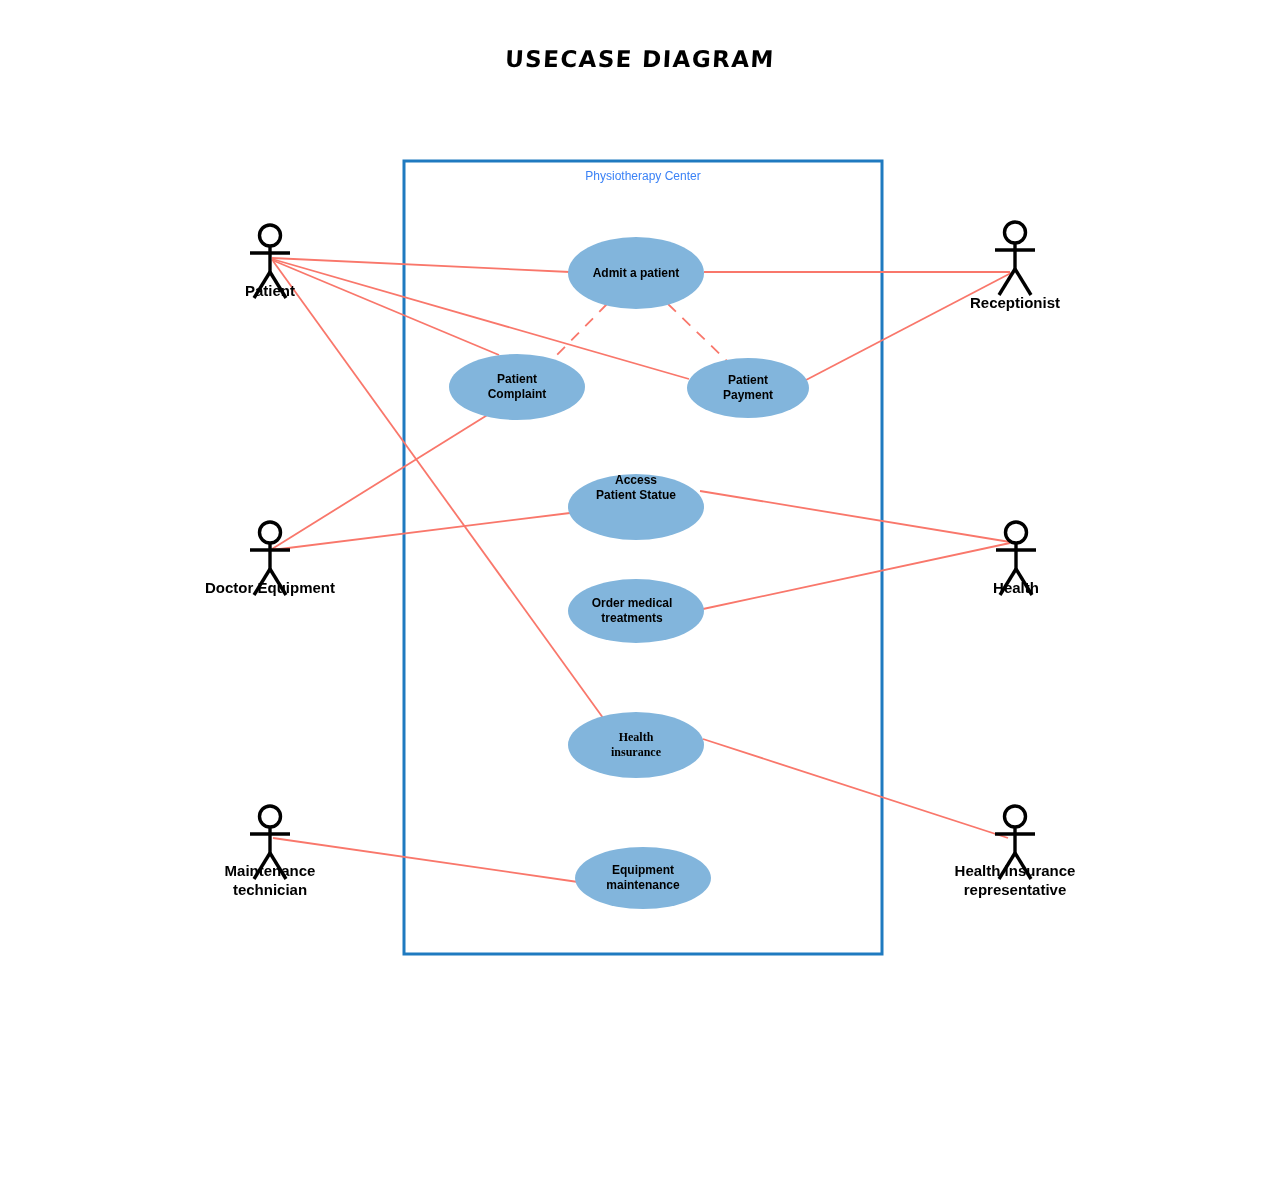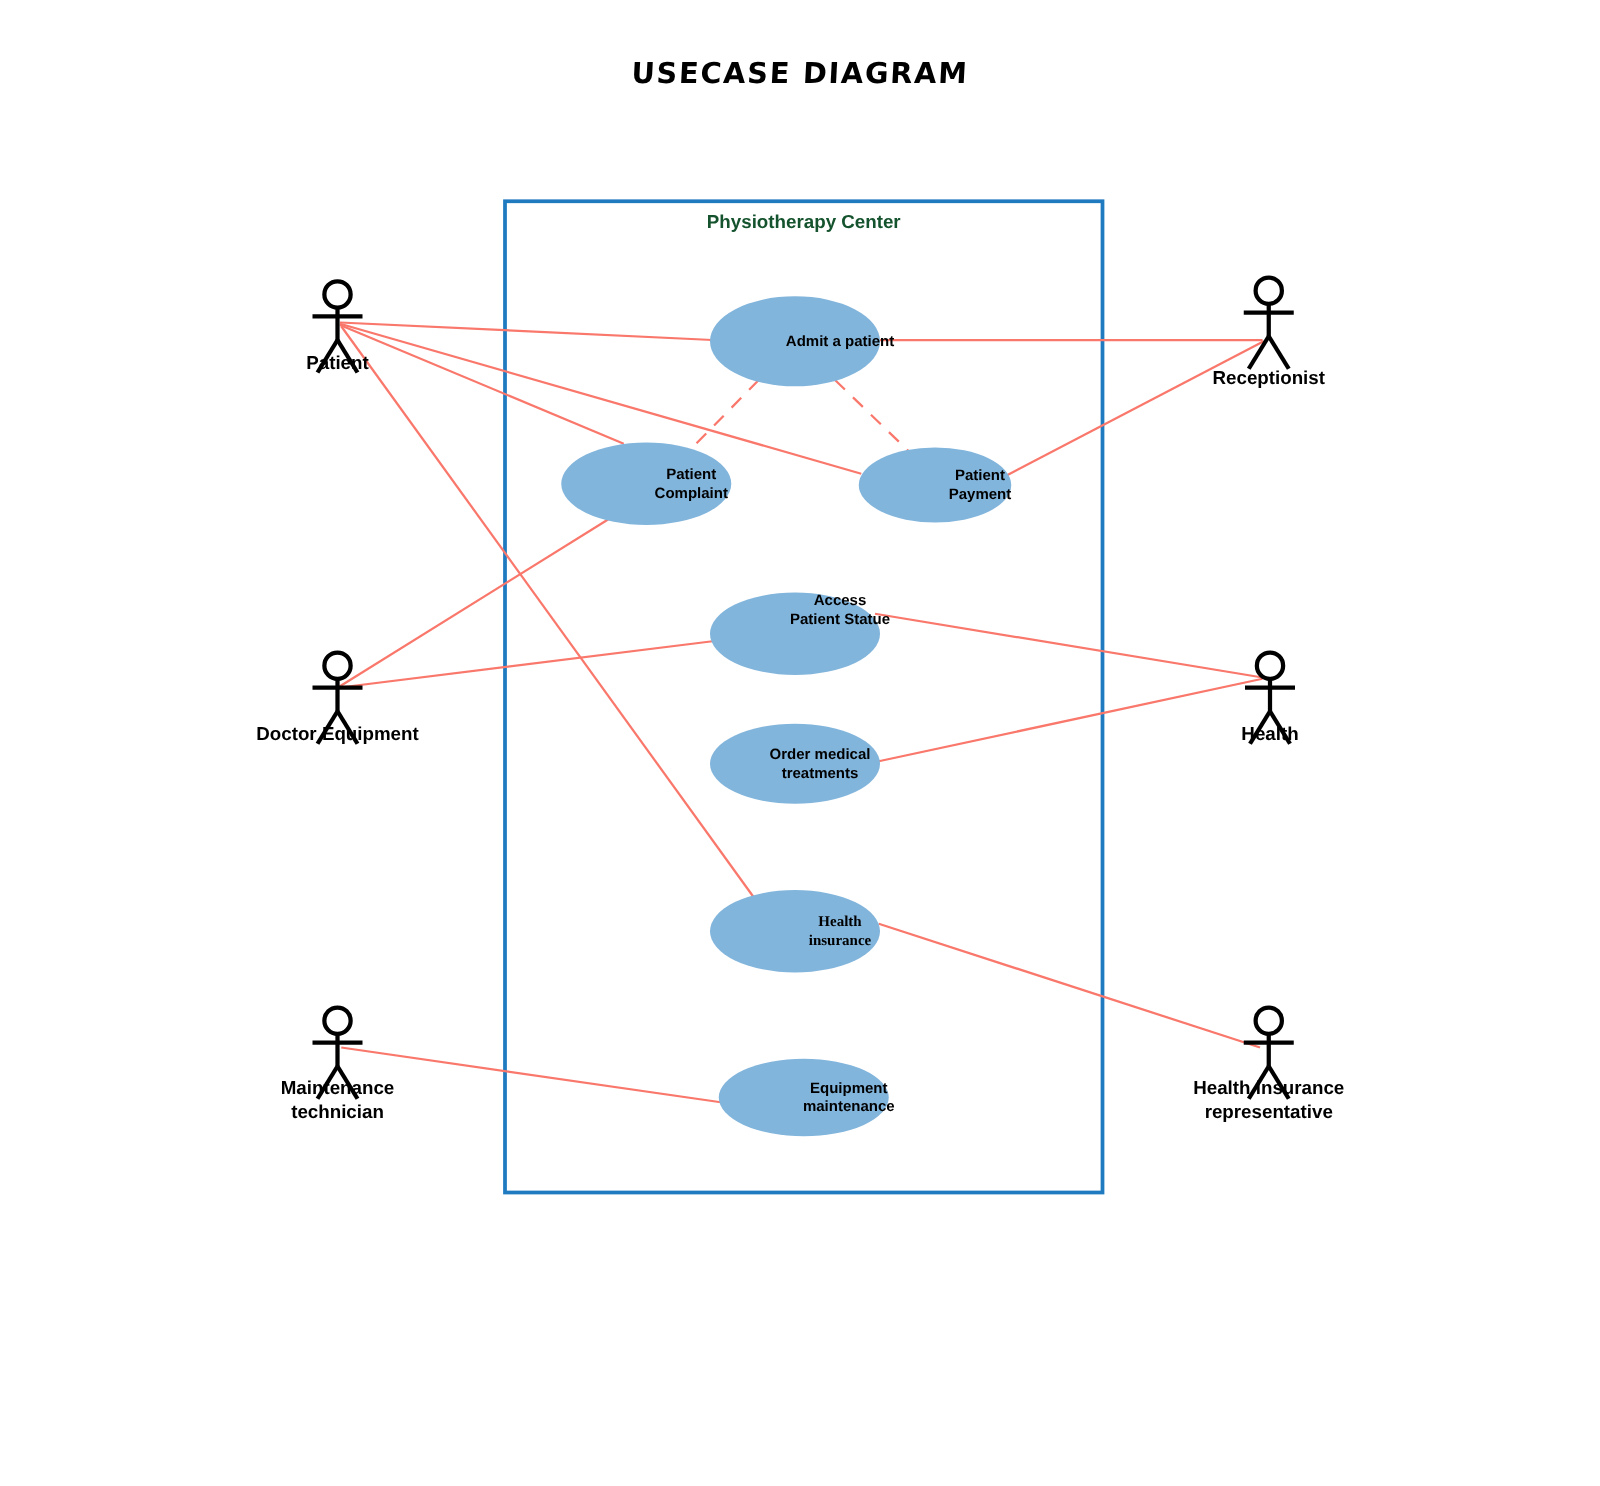--- a/index.html
+++ b/index.html
@@ -32,35 +32,34 @@
   }
   #svg-layer {
     position: absolute;
     left: 0;
     top: 0;
     width: 1280px;
     height: 1189px;
   }
   .boundary-label {
     position: absolute;
-    font-weight: bold;
-    font-size: 15px;
-    color: #14532d;
+    font-weight: normal;
+    font-size: 12px;
+    color: #3b82f6;
     white-space: nowrap;
   }
   .usecase-label {
     position: absolute;
     font-weight: bold;
     font-size: 12px;
     color: #000000;
     text-align: center;
     line-height: 15px;
     white-space: pre-line;
     pointer-events: none;
-    margin-left: 36px;
   }
   .actor-label {
     position: absolute;
     font-weight: bold;
     font-size: 15px;
     color: #000000;
     text-align: center;
     line-height: 19px;
     white-space: pre-line;
   }
@@ -141,21 +140,21 @@
 
   <div id="overlay">
       <div class="boundary-label" style="left: 643px; top: 169px; transform: translateX(-50%);">Physiotherapy Center</div>
       <div class="usecase-label" style="left: 568px; width: 136px; top: 265.5px;">Admit a patient</div>
       <div class="usecase-label" style="left: 449px; width: 136px; top: 372px;">Patient
 Complaint</div>
       <div class="usecase-label" style="left: 687px; width: 122px; top: 373px;">Patient
 Payment</div>
       <div class="usecase-label" style="left: 568px; width: 136px; top: 473px;">Access
 Patient Statue</div>
-      <div class="usecase-label" style="left: 552px; width: 136px; top: 596px;">Order medical
+      <div class="usecase-label" style="left: 564px; width: 136px; top: 596px;">Order medical
 treatments</div>
       <div class="usecase-label" style="left: 568px; width: 136px; top: 730px; font-family: Liberation Serif, serif;">Health
 insurance</div>
       <div class="usecase-label" style="left: 575px; width: 136px; top: 863px; text-align: center;">Equipment
 maintenance</div>
       <div class="actor-label" style="left: 140px; width: 260px; top: 281px;">Patient</div>
       <div class="actor-label" style="left: 885px; width: 260px; top: 293px;">Receptionist</div>
       <div class="actor-label" style="left: 140px; width: 260px; top: 578px;">Doctor Equipment</div>
       <div class="actor-label" style="left: 886px; width: 260px; top: 578px;">Health</div>
       <div class="actor-label" style="left: 140px; width: 260px; top: 861px;">Maintenance

